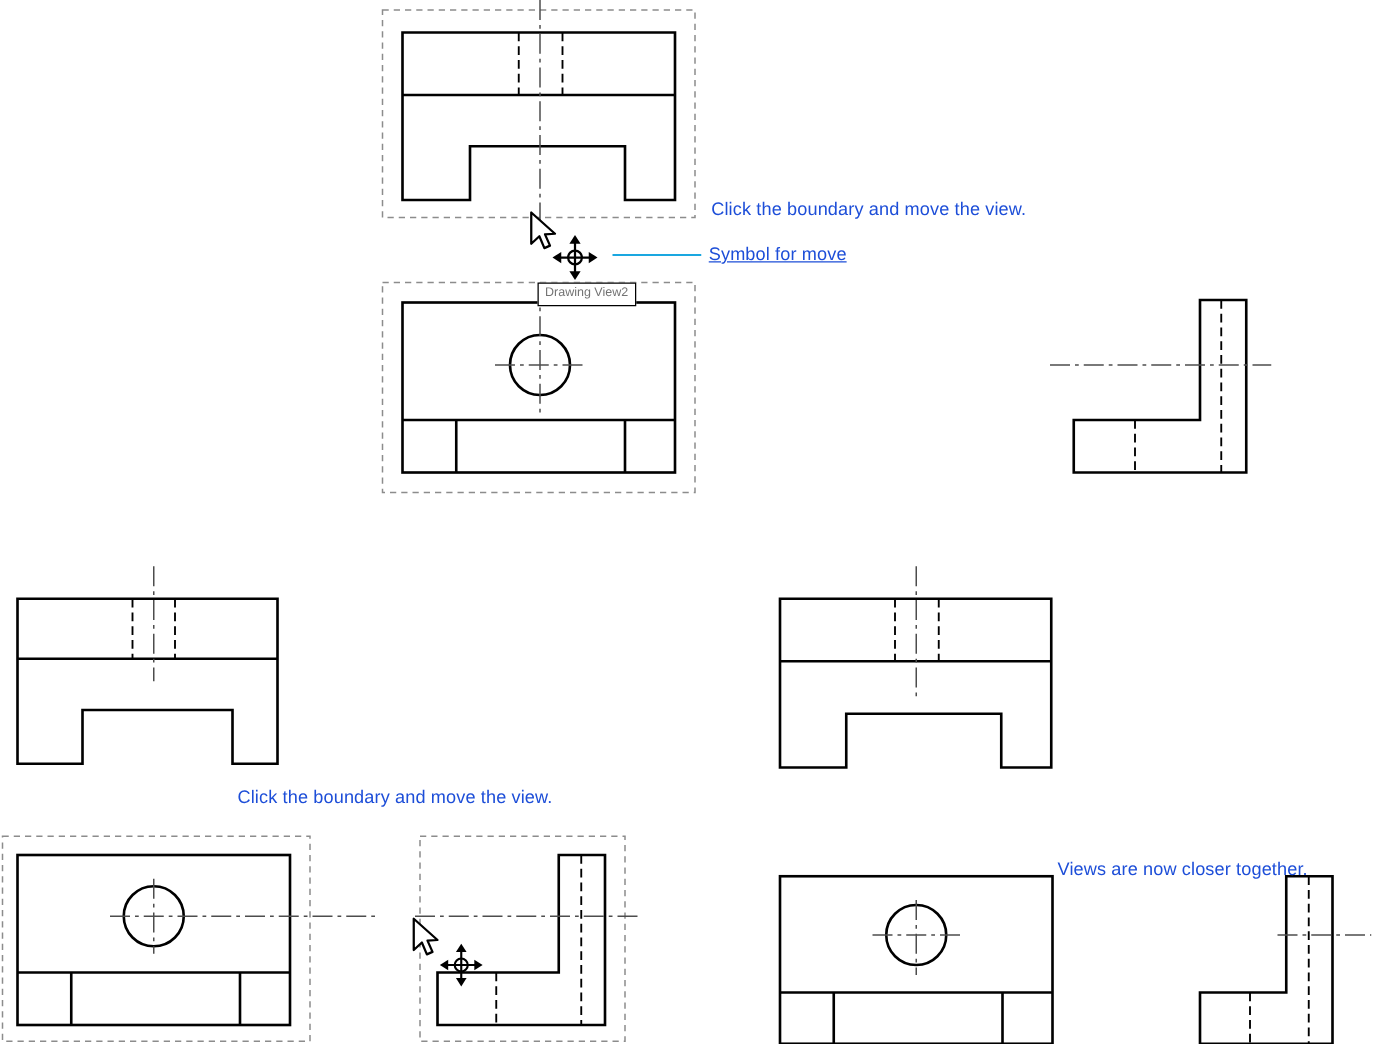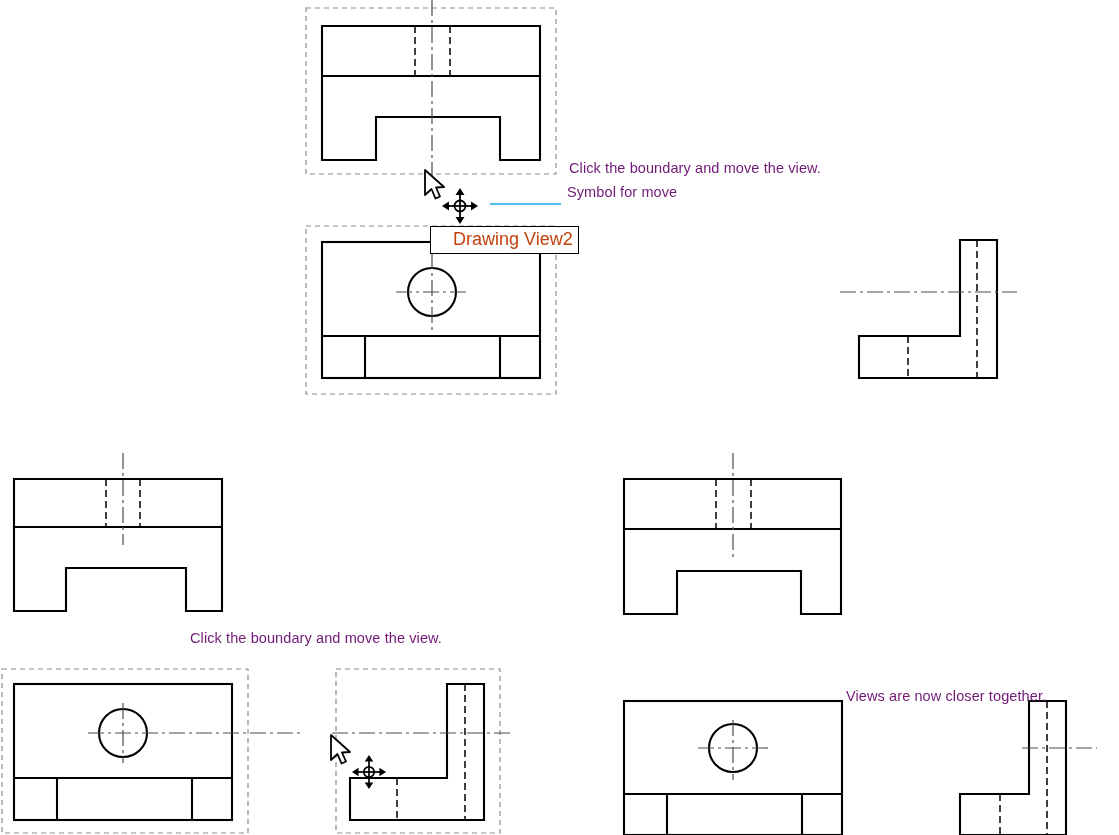--- a/index.html
+++ b/index.html
@@ -7,32 +7,32 @@
     width:1119px;height:835px;position:relative;
     background:#ffffff;
     font-family:"Liberation Sans", sans-serif;
     overflow:hidden;
   }
   .stage{position:absolute;left:0;top:0;width:1119px;height:835px;}
   svg{position:absolute;left:0;top:0;width:1119px;height:835px;overflow:visible;}
 
   .ann{
     position:absolute;
-    color:#701a75;
+    color:#1d4ed8;
     font-size:14.5px;
     white-space:nowrap;
     letter-spacing:0.1px;
   }
   .tooltip{
     position:absolute;
     background:#ffffff;
     border:1px solid #000000;
-    color:#c2410c;
-    font-size:18px;
-    padding:2px 5px 3px 22px;
+    color:#737373;
+    font-size:10px;
+    padding:2px 5px 3px 5px;
     white-space:nowrap;
     line-height:1.15;
   }
   .cursor{position:absolute;}
 </style>
 </head>
 <body>
 
 <div class="stage">
 
@@ -162,17 +162,17 @@
     </g>
   </svg>
 
   <svg class="cursor" style="left:328px;top:733px;width:26px;height:34px" viewBox="0 0 26 34">
     <path d="M3 2 L3 27 L9.5 21 L13.5 30.5 L18 28.5 L14 19.5 L22 19 Z" fill="#ffffff" stroke="#000000" stroke-width="1.8" stroke-linejoin="round"></path>
   </svg>
 
   <div class="tooltip" id="tooltip-el" style="left: 430px; top: 226px;">Drawing View2</div>
 
   <div class="ann" id="ann-0" style="left: 569px; top: 160px;">Click the boundary and move the view.</div>
-  <div class="ann" id="ann-1" style="left: 567px; top: 184px;">Symbol for move</div>
+  <div class="ann" id="ann-1" style="left: 567px; top: 196px; text-decoration: underline;">Symbol for move</div>
   <div class="ann" id="ann-2" style="left: 190px; top: 630px;">Click the boundary and move the view.</div>
   <div class="ann" id="ann-3" style="left: 846px; top: 688px;">Views are now closer together.</div>
 
 </div>
 
 </body></html>

